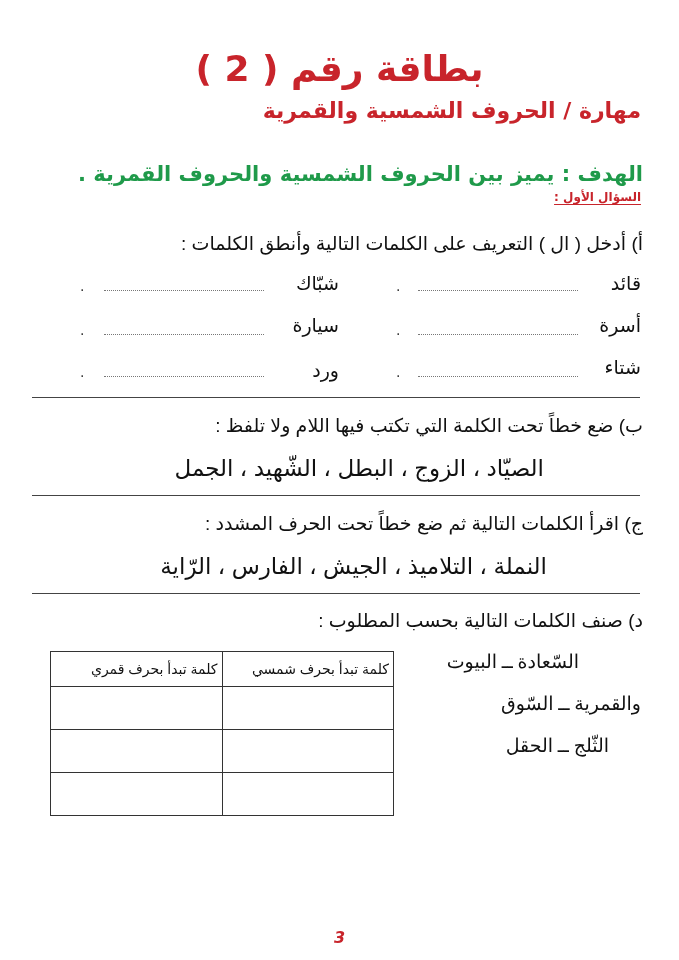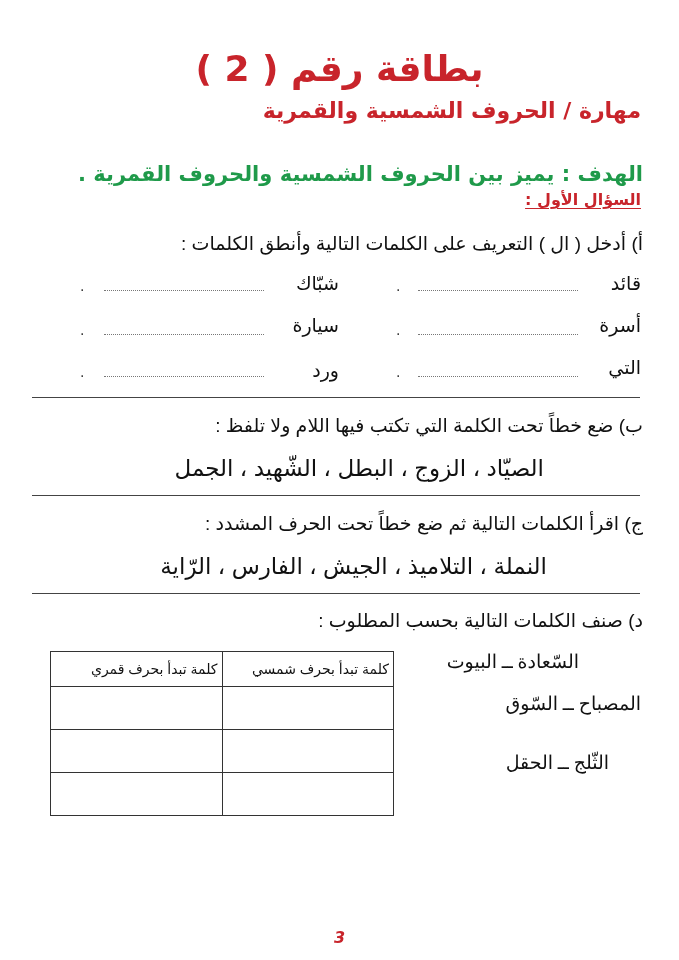--- a/index.html
+++ b/index.html
@@ -13,21 +13,21 @@
       top: 48px; left: 0; width: 679px; text-align: center;
       font-size: 36px; font-weight: bold; color: #c8242b;
     }
     .skill {
       top: 98px; right: 38px; font-size: 22px; font-weight: bold; color: #c8242b;
     }
     .goal {
       top: 146px; right: 36px; font-size: 21px; font-weight: bold; color: #1f9a4a; margin-top: 16px;
     }
     .qhead {
-      top: 190px; right: 38px; font-size: 16px; font-weight: bold; color: #c8242b;
+      top: 190px; right: 38px; font-size: 12px; font-weight: bold; color: #c8242b;
       text-decoration: underline; text-underline-offset: 3px;
     }
     .instr { font-size: 19px; font-family: "Liberation Sans", "DejaVu Sans", sans-serif; }
     .words { font-size: 23px; font-family: "Liberation Sans", "DejaVu Sans", sans-serif; }
     .row-word { font-size: 19px; font-family: "Liberation Sans", "DejaVu Sans", sans-serif; }
     .dots {
       border-bottom: 1px dotted #777; height: 0; width: 160px;
     }
     .bullet { font-size: 14px; color: #333; }
     .divider { height: 0; border-top: 1.5px solid #444; left: 32px; width: 608px; }
@@ -69,21 +69,21 @@
 <div>
   <div class="abs rtl row-word" style="top:314px; right:38px;">أسرة</div>
   <div class="abs dots" style="top:334px; left:418px;"></div>
   <div class="abs bullet" style="top:322px; left:396px;">.</div>
   <div class="abs rtl row-word" style="top:314px; right:340px;margin-left:44px;">سيارة</div>
   <div class="abs dots" style="top:334px; left:104px;"></div>
   <div class="abs bullet" style="top:322px; left:80px;">.</div>
 </div>
 
 <div>
-  <div class="abs rtl row-word" style="top:356px; right:38px;">التي</div>
+  <div class="abs rtl row-word" style="top:356px; right:38px;">شتاء</div>
   <div class="abs dots" style="top:376px; left:418px;"></div>
   <div class="abs bullet" style="top:364px; left:396px;">.</div>
   <div class="abs rtl row-word" style="top:359px; right:340px;">ورد</div>
   <div class="abs dots" style="top:376px; left:104px;"></div>
   <div class="abs bullet" style="top:364px; left:80px;">.</div>
 </div>
 
 <div class="abs divider" style="top:397px;"></div>
 
 <div class="abs rtl instr" style="top:414px; right:36px;">ب) ضع خطاً تحت الكلمة التي تكتب فيها اللام ولا تلفظ :</div>
@@ -92,22 +92,22 @@
 <div class="abs divider" style="top:495px;"></div>
 
 <div class="abs rtl instr" style="top:512px; right:36px;">ج) اقرأ الكلمات التالية ثم ضع خطاً تحت الحرف المشدد :</div>
 <div class="abs rtl words" style="top:553px; right:132px;">النملة ، التلاميذ ، الجيش ، الفارس ، الرّاية</div>
 
 <div class="abs divider" style="top:593px;"></div>
 
 <div class="abs rtl instr" style="top:609px; right:36px;">د) صنف الكلمات التالية بحسب المطلوب :</div>
 
 <div class="abs rtl pair" style="top:650px; right:100px;">السّعادة ــ البيوت</div>
-<div class="abs rtl pair" style="top:692px; right:38px;">المصباح ــ السّوق</div>
-<div class="abs rtl pair" style="top:734px; right:70px;margin-top:17px;">الثّلج ــ الحقل</div>
+<div class="abs rtl pair" style="top:692px; right:38px;">والقمرية ــ السّوق</div>
+<div class="abs rtl pair" style="top:734px; right:70px;">الثّلج ــ الحقل</div>
 
 <table class="sort">
   <thead>
     <tr>
       <th>كلمة تبدأ بحرف شمسي</th>
       <th>كلمة تبدأ بحرف قمري</th>
     </tr>
   </thead>
   <tbody>
     <tr>

